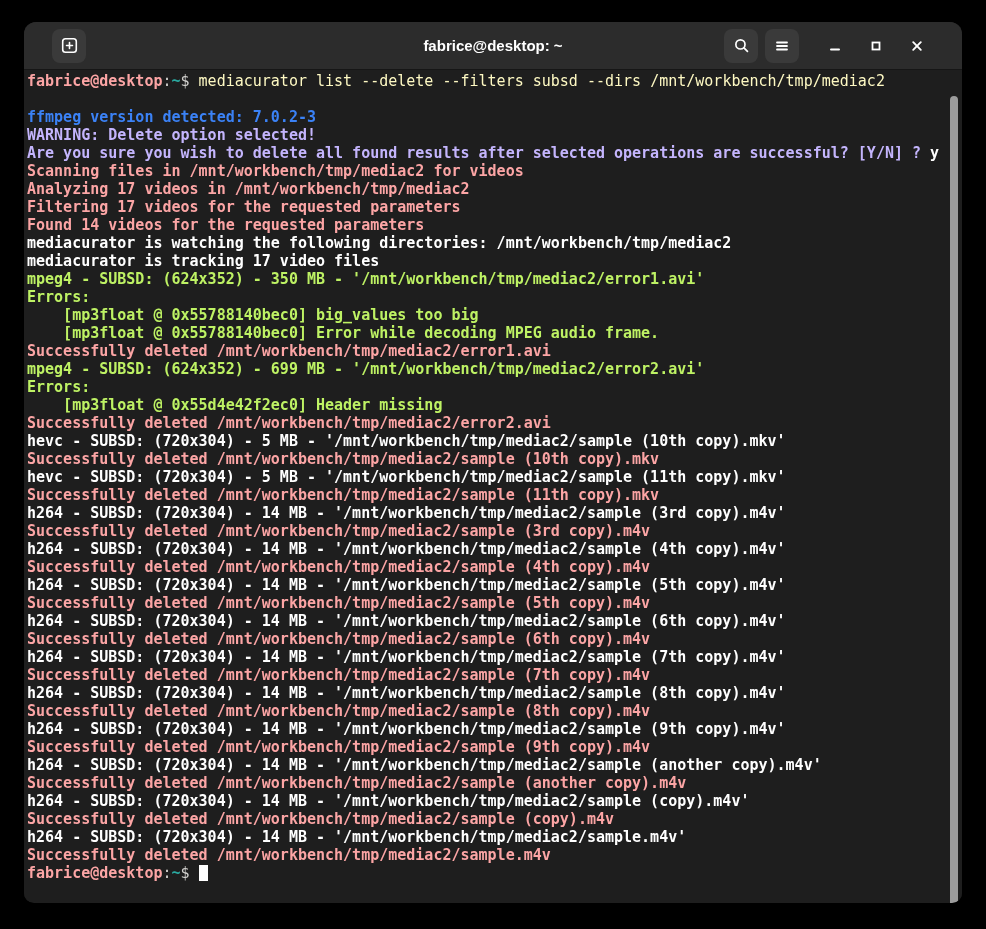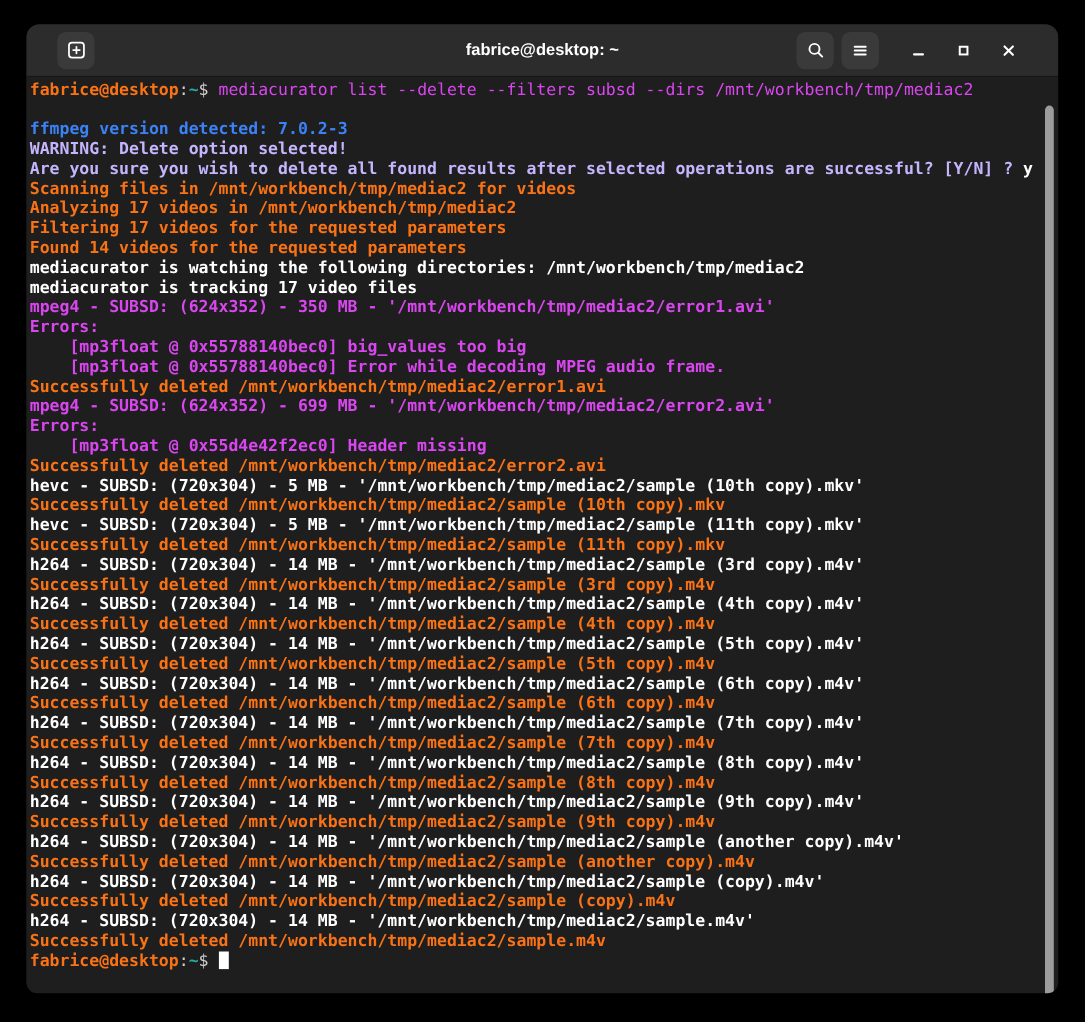--- a/index.html
+++ b/index.html
@@ -37,27 +37,27 @@
   .term {
     position: relative; height: 832px;
     background: #1e1e1e;
     padding: 2px 14px 0 3px;
     font-family: "DejaVu Sans Mono", "Liberation Mono", monospace;
     font-size: 15px; line-height: 18px;
     white-space: pre; overflow: hidden;
   }
   .line { height: 18px; }
 
-  .c-green  { color: #f97316; font-weight: bold; }
+  .c-green  { color: #fca5a5; font-weight: bold; }
   .c-teal   { color: #2aa9a0; font-weight: bold; }
   .c-blue   { color: #3b82f6; font-weight: bold; }
   .c-yellow { color: #c4b5fd; font-weight: bold; }
-  .c-red    { color: #d946ef; font-weight: bold; }
+  .c-red    { color: #bef264; font-weight: bold; }
   .c-white  { color: #ffffff; font-weight: bold; }
-  .c-cmd    { color: #d946ef; font-weight: normal; }
+  .c-cmd    { color: #fef9c3; font-weight: normal; }
   .c-punct  { color: #d0cfcc; font-weight: normal; }
   .c-cursor {
     display: inline-block; width: 9px; height: 16px;
     background: #ffffff; vertical-align: -3px;
   }
 
   .scrollbar-thumb {
     position: absolute; right: 4px; top: 74px; width: 8px; height: 820px;
     background: #9c9c9c; border-radius: 4px; z-index: 5;
   }

